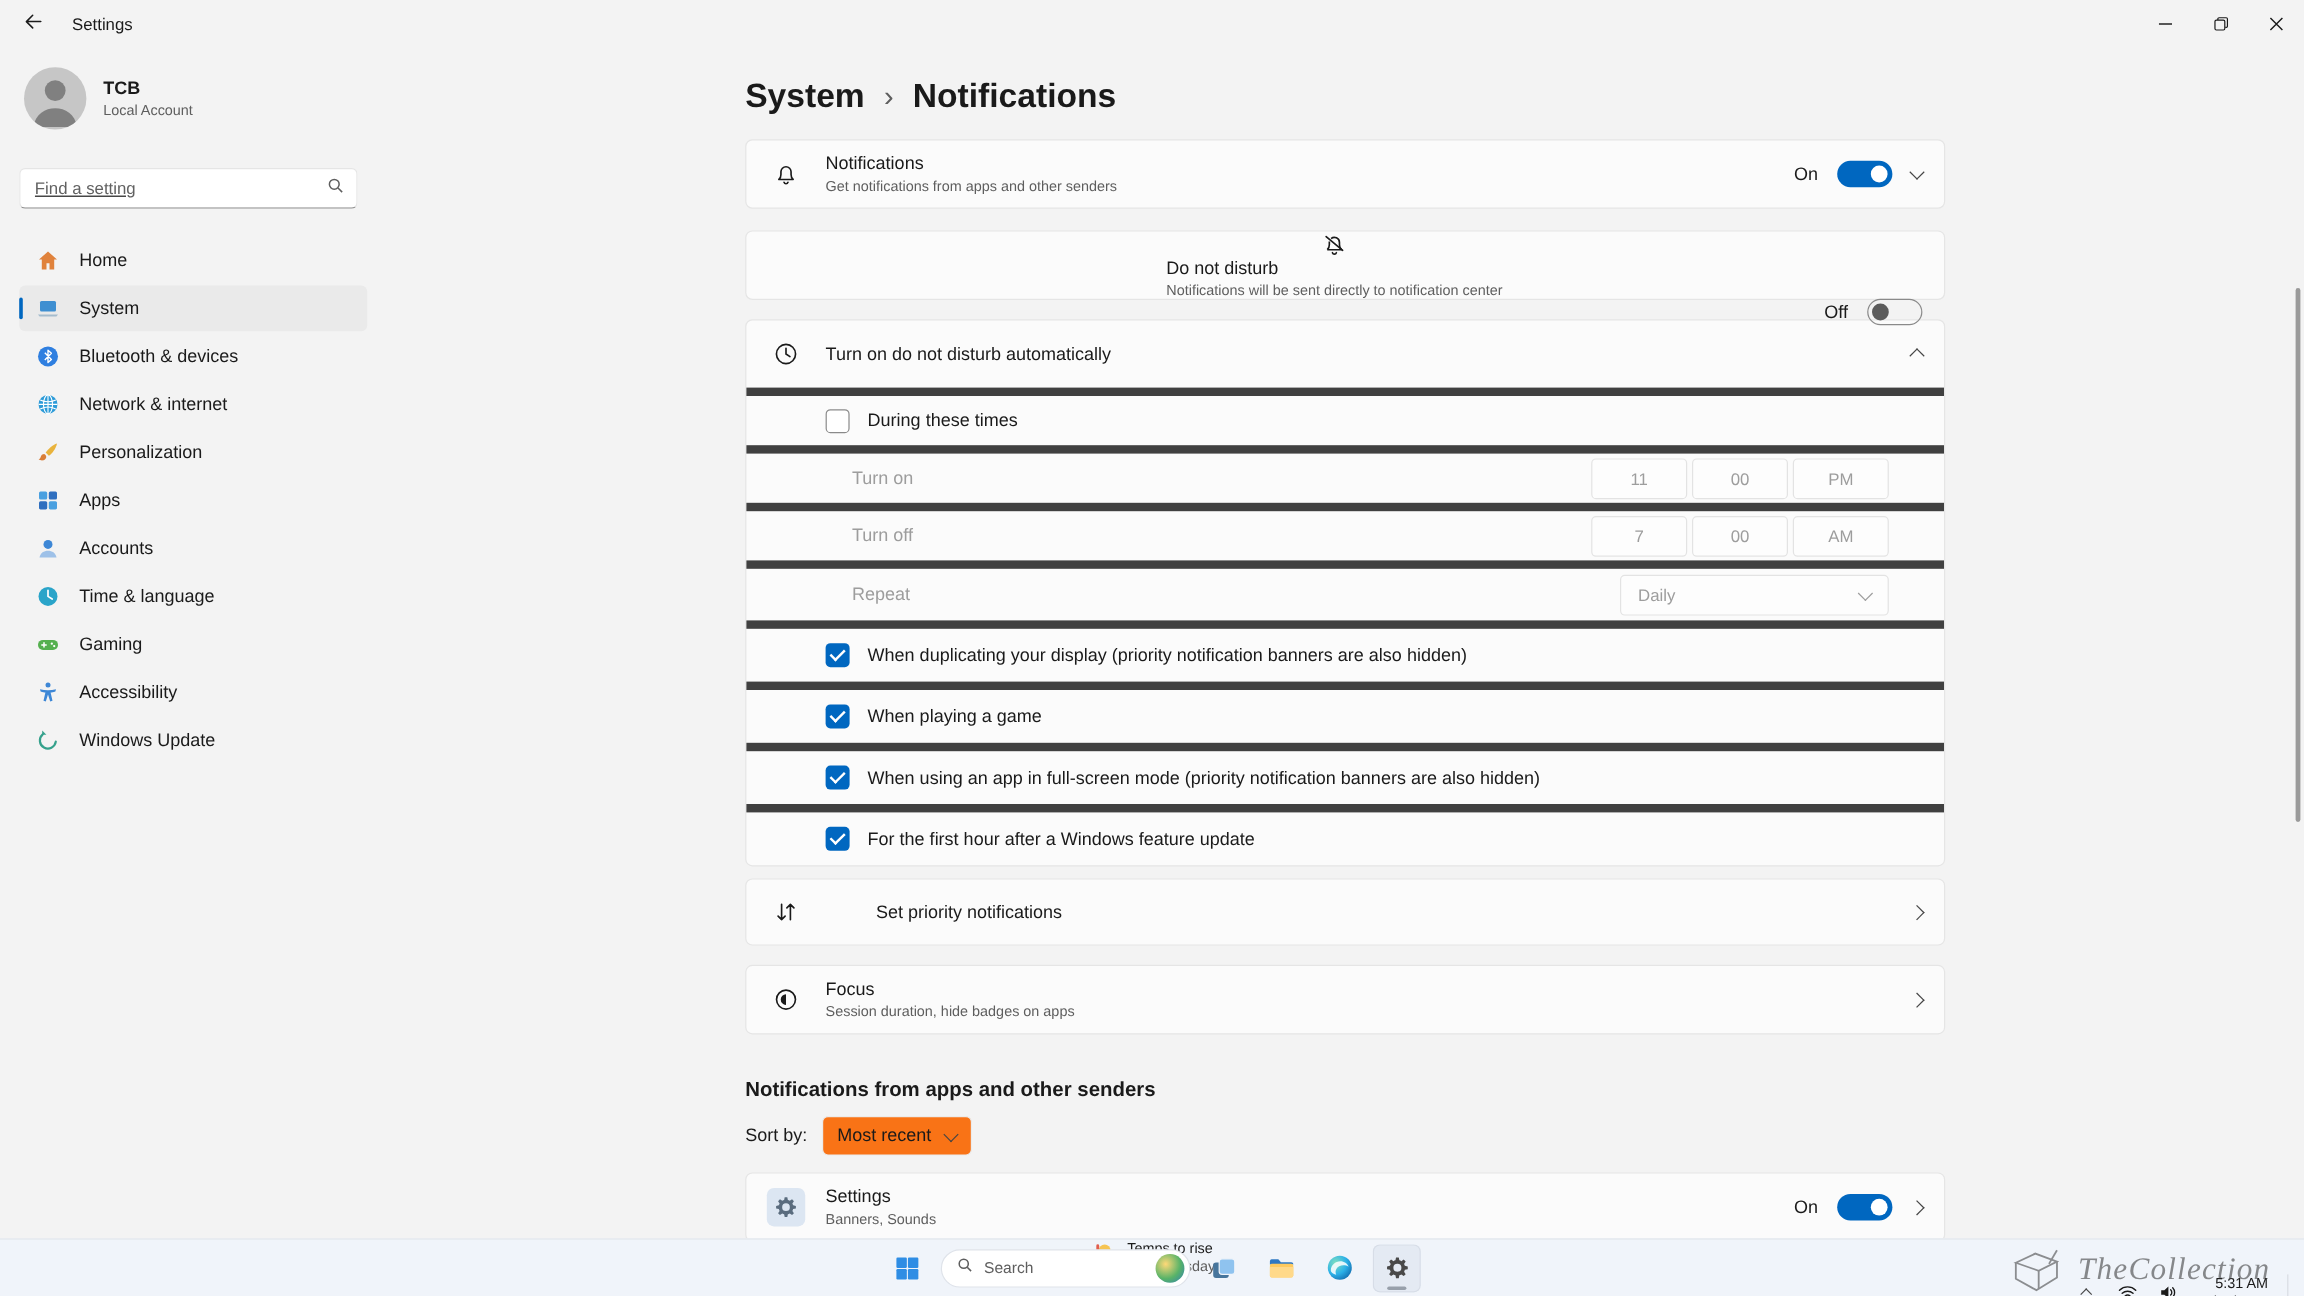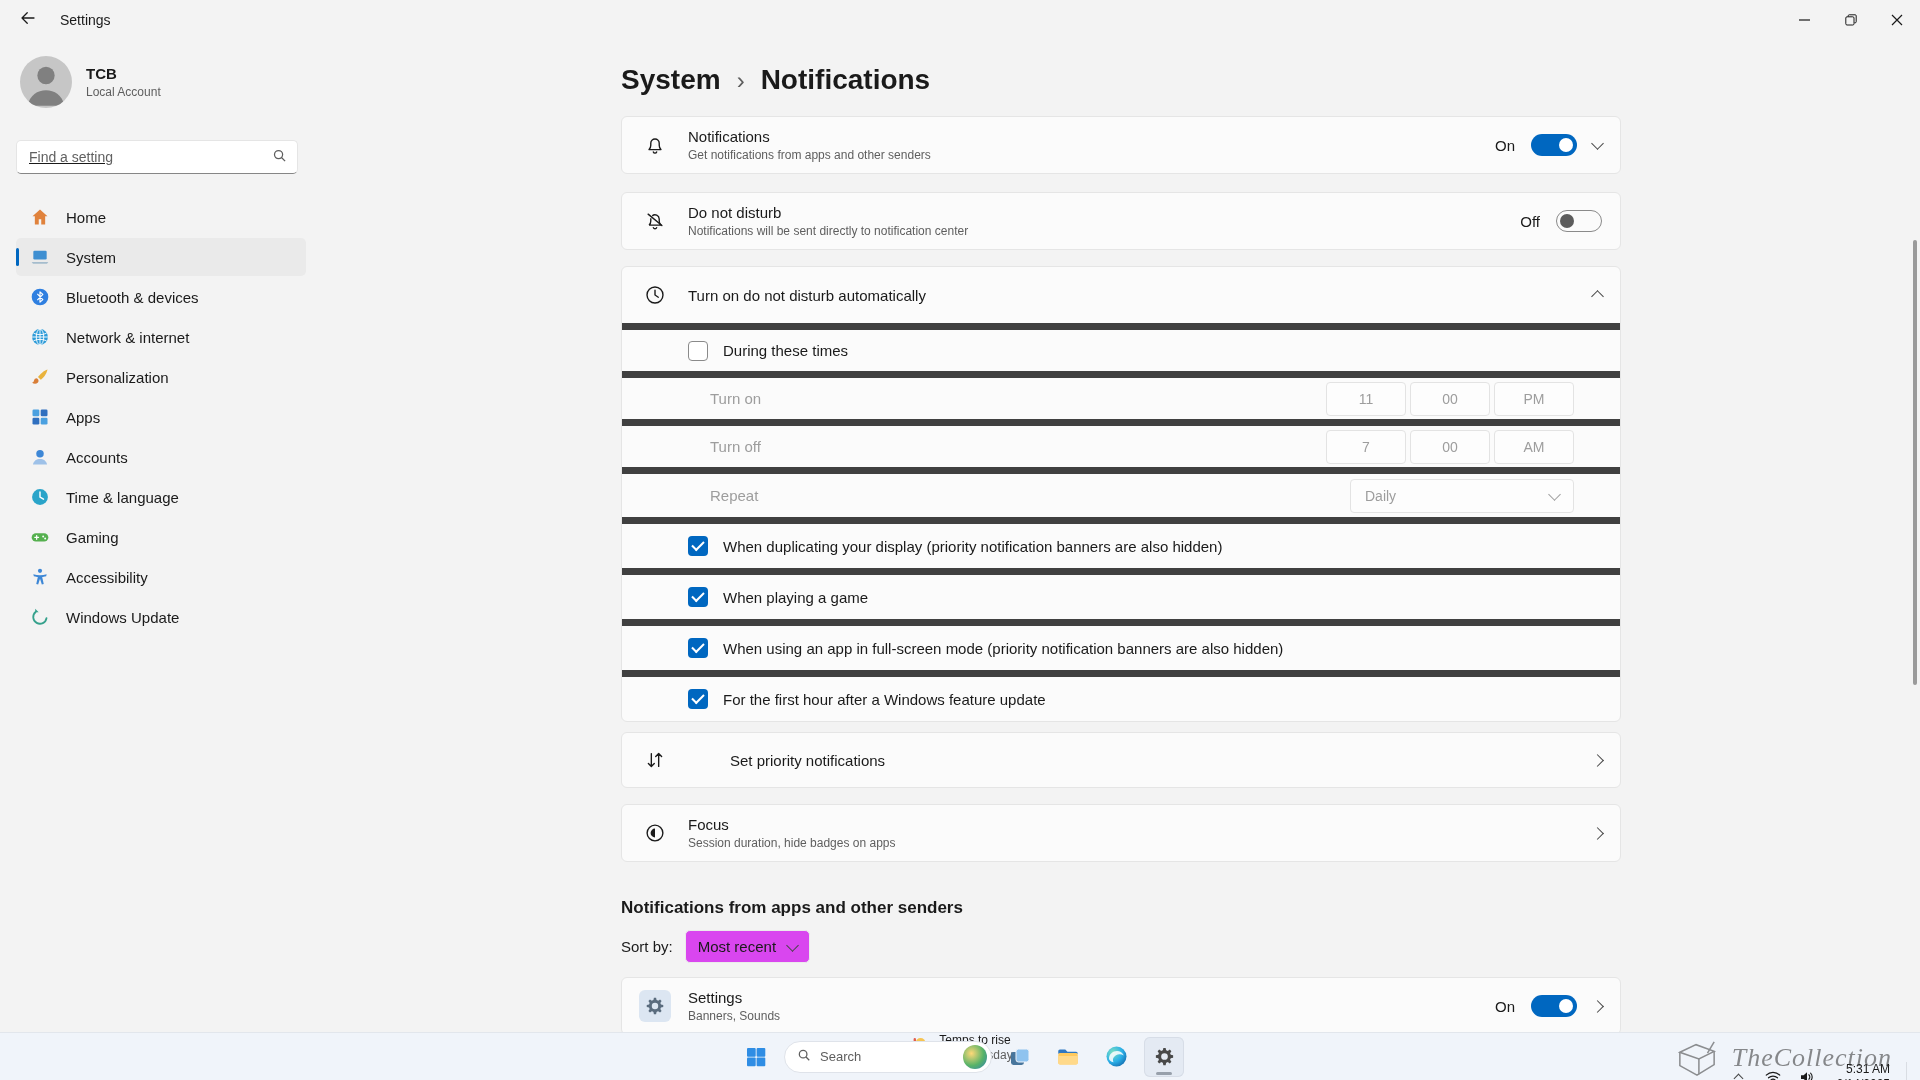--- a/index.html
+++ b/index.html
@@ -33,21 +33,21 @@
   .nav-item.selected { background:#eaeaea; }
   .nav-item.selected::before { content:""; position:absolute; left:0; top:10px; width:3px; height:18px; border-radius:2px; background:#0067c0; }
   .nav-ic { width:20px; height:20px; flex:none; }
   
   .breadcrumb { margin-top:24px; display:flex; align-items:center; gap:16px; font-size:28px; font-weight:600; }
   .bc-sep { font-size:24px; color:#5e5e5e; font-weight:400; padding-top:2px; }
   
   .cards { margin-top:20px; }
   .card { background:#fbfbfb; border:1px solid #e5e5e5; border-radius:6px; display:flex; align-items:center; padding-right:18px; }
   .card.h58 { height:58px; } .card.h56 { height:56px;gap:42px; }
-  .gap18 { margin-top:18px; } .gap16 { margin-top:16px; } .gap10 { margin-top:10px; } .gap14 { margin-top:14px; }
+  .gap18 { margin-top:18px;flex-direction:column; } .gap16 { margin-top:16px; } .gap10 { margin-top:10px; } .gap14 { margin-top:14px; }
   .card-ic { width:66px; display:flex; justify-content:center; flex:none; }
   .card-ic svg { width:22px; height:22px; }
   .card-title { font-size:15px; }
   .card-sub { font-size:12px; color:#5e5e5e; margin-top:3px; }
   .card-right { margin-left:auto; display:flex; align-items:center; gap:16px; }
   .state-label { font-size:15px; }
   
   .toggle { width:46px; height:22px; border-radius:12px; position:relative; flex:none; }
   .toggle.on { background:#0067c0; }
   .toggle.on::after { content:""; position:absolute; right:4px; top:4px; width:14px; height:14px; border-radius:50%; background:#fff; }
@@ -70,21 +70,21 @@
   .checkbox { width:20px; height:20px; border-radius:4px; flex:none; margin-right:15px; position:relative; }
   .checkbox.checked { background:#0067c0; }
   .checkbox.checked::after { content:""; position:absolute; left:4px; top:5px; width:10px; height:5px; border-left:2px solid #fff; border-bottom:2px solid #fff; transform:rotate(-45deg); }
   .checkbox.unchecked { border:1px solid #8a8a8a; background:#fff; }
   .time-ctl { margin-left:auto; margin-right:28px; display:flex; gap:4px; }
   .time-seg { width:80px; height:34px; border:1px solid #e3e3e3; background:#fdfdfd; border-radius:4px; display:flex; align-items:center; justify-content:center; font-size:14px; color:#9d9d9d; }
   .repeat-ctl { margin-left:auto; margin-right:28px; width:224px; height:34px; border:1px solid #e3e3e3; background:#fdfdfd; border-radius:4px; display:flex; align-items:center; justify-content:space-between; padding:0 14px; font-size:14px; color:#9d9d9d; }
   
   .section-heading { margin-top:36px; font-size:17px; font-weight:700; }
   .sort-row { margin-top:12px; display:flex; align-items:center; gap:12px; font-size:15px; }
-  .sort-btn { display:flex; align-items:center; gap:12px; padding:7px 12px; border-radius:5px; background:#d946ef; border:1px solid #ebebeb; font-size:15px; }
+  .sort-btn { display:flex; align-items:center; gap:12px; padding:7px 12px; border-radius:5px; background:#f97316; border:1px solid #ebebeb; font-size:15px; }
   .app-ic { width:32px; height:32px; border-radius:6px; background:#dce6f2; display:flex; align-items:center; justify-content:center; }
   
   .scrollbar-thumb { position:absolute; right:3px; top:240px; width:4px; height:445px; background:#9a9a9a; border-radius:2px; }
   
   .taskbar { position:absolute; left:0; bottom:0; width:1920px; height:48px; background:#f0f4fa; border-top:1px solid #e2e6ec; display:flex; align-items:center;flex-direction:column; }
   .widget { display:flex; align-items:center; gap:10px; padding:0 16px; height:100%; }
   .widget-l1 { font-size:12px; }
   .widget-l2 { font-size:12px; color:#5e5e5e; margin-top:1px; }
   .tb-center { position:absolute; left:50%; transform:translateX(-50%); display:flex; align-items:center; gap:8px; height:100%; }
   .tb-btn { width:40px; height:40px; border-radius:6px; display:flex; align-items:center; justify-content:center; position:relative; }

